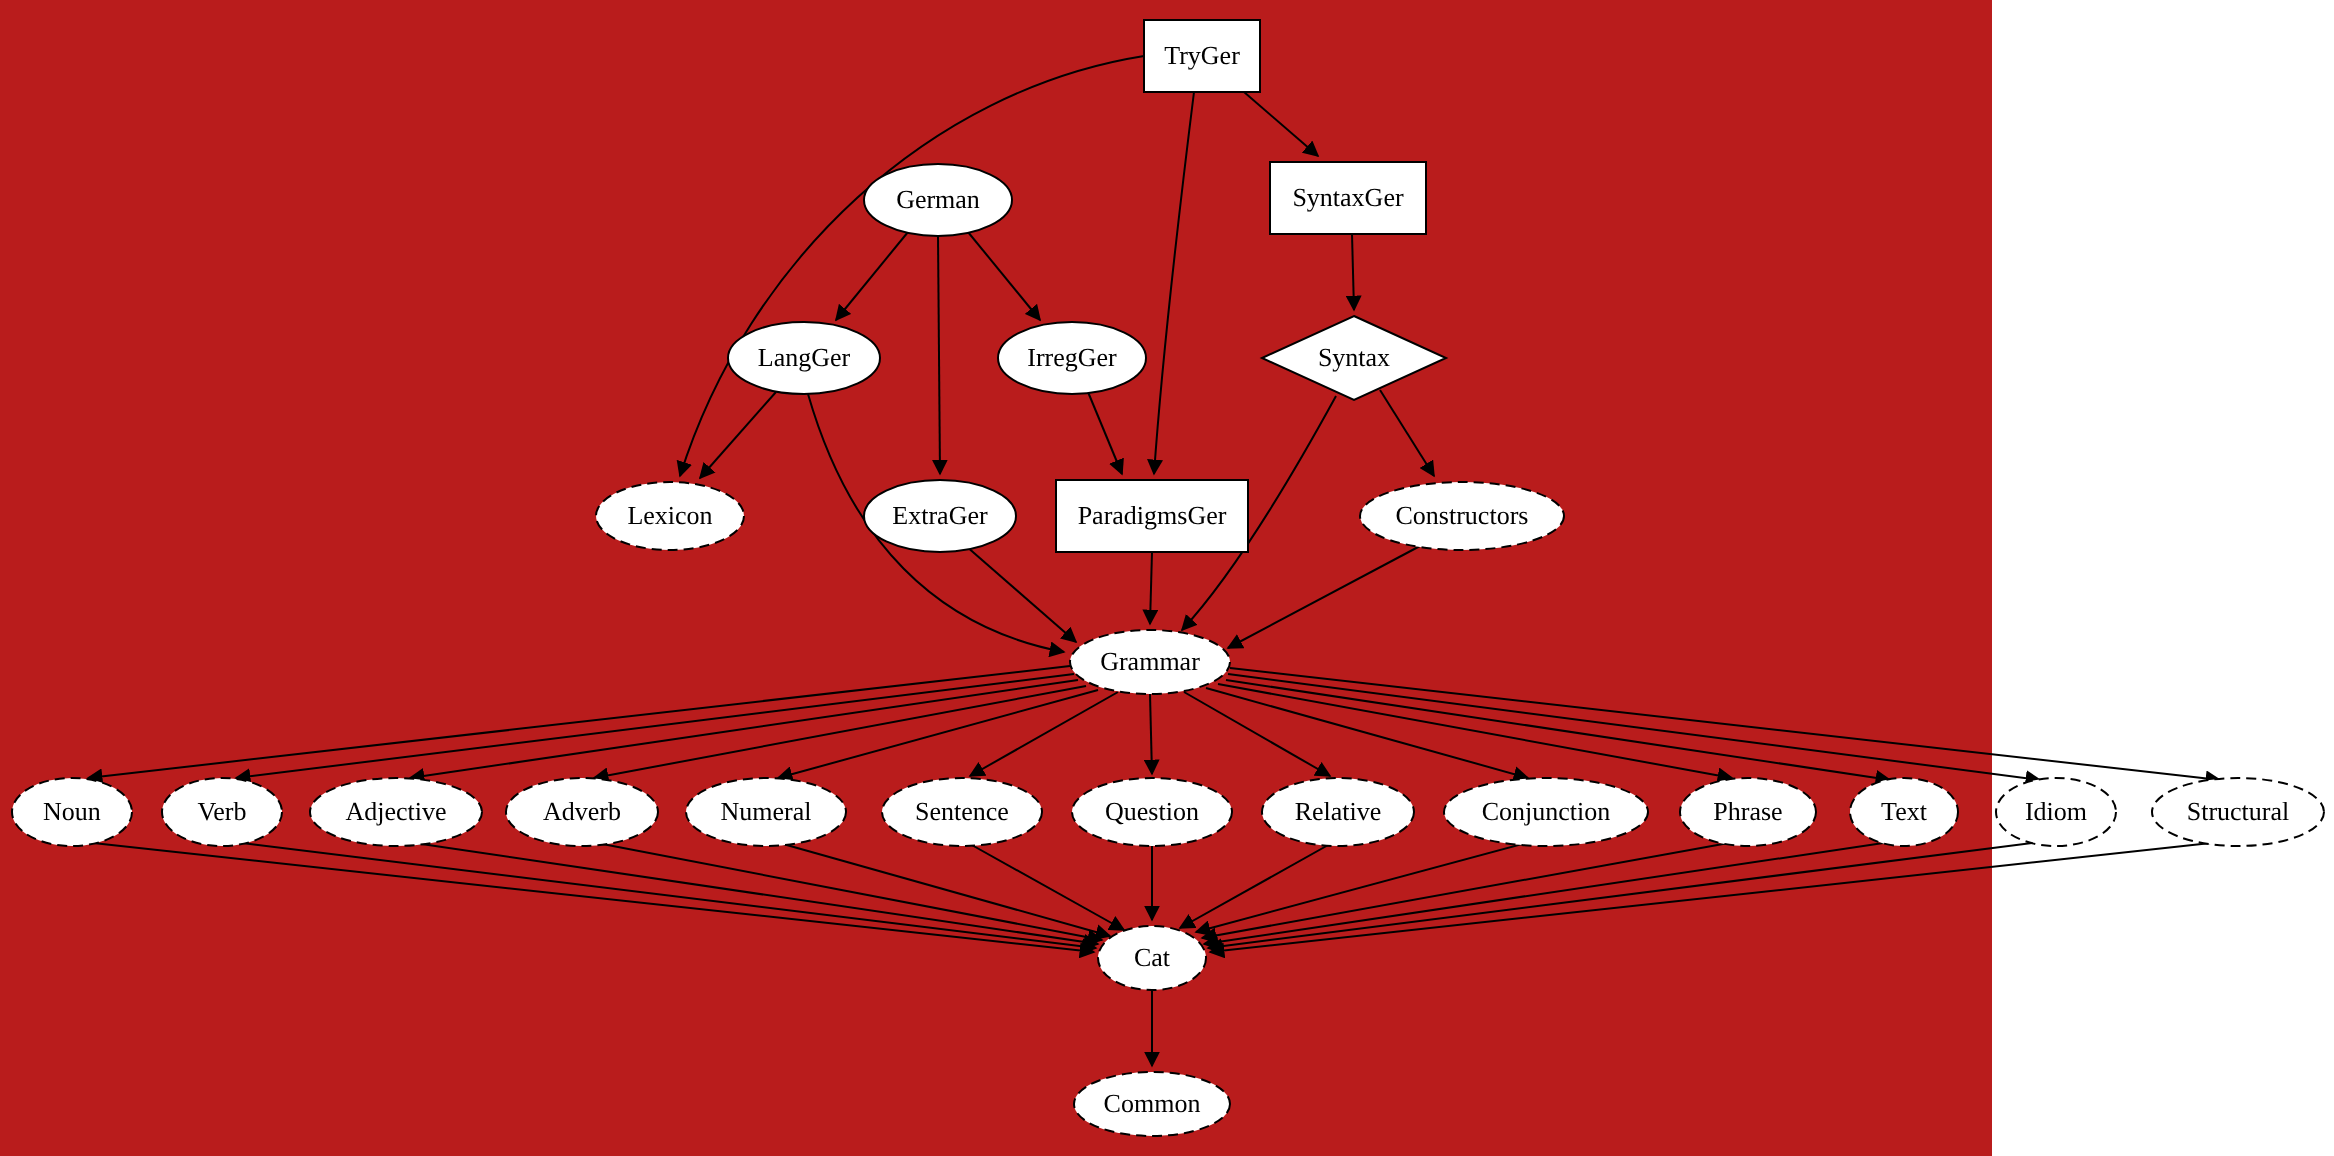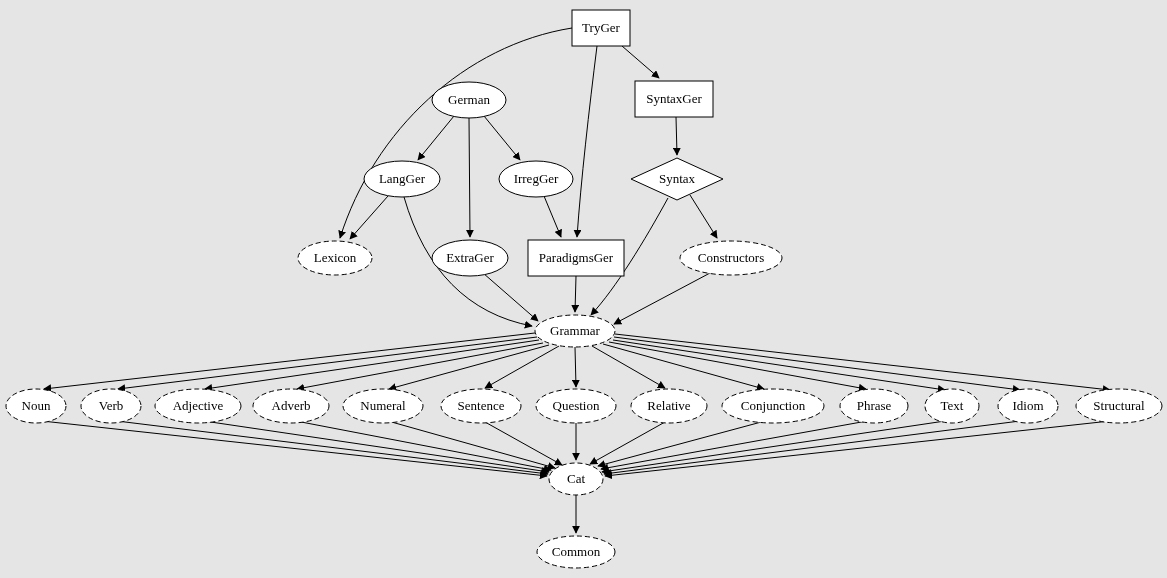--- a/index.html
+++ b/index.html
@@ -2,23 +2,23 @@
 <html><head>
 <meta charset="utf-8">
 <style>
   html, body {
     margin: 0;
     padding: 0;
     background: #ffffff;
   }
   .canvas {
     position: relative;
-    width: 1167px;
+    width: 996px;
     height: 578px;
-    background: #e5e5e5;
+    background: #b91c1c;
     font-family: "Liberation Serif", "DejaVu Serif", serif;
   }
   svg text {
     font-family: "Liberation Serif", "DejaVu Serif", serif;
     font-size: 13px;
     fill: #000000;
   }
   .edge {
     stroke: #000000;
     stroke-width: 1;

